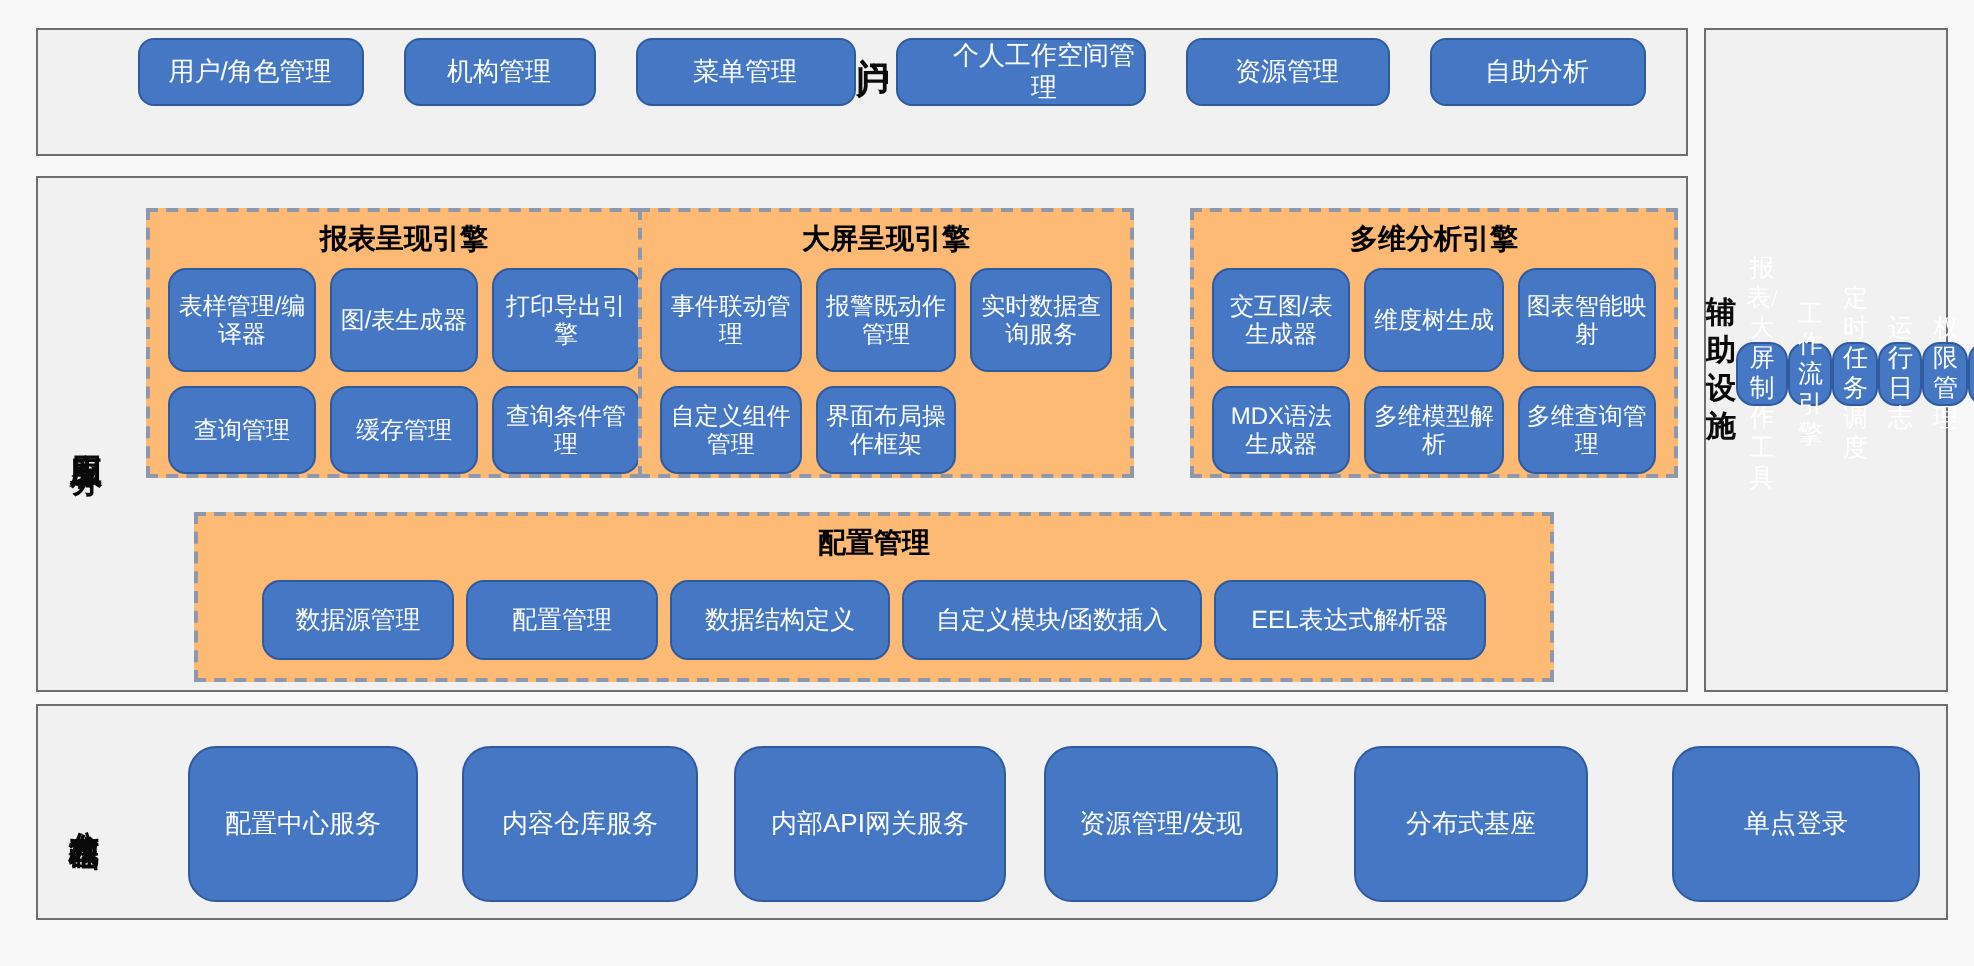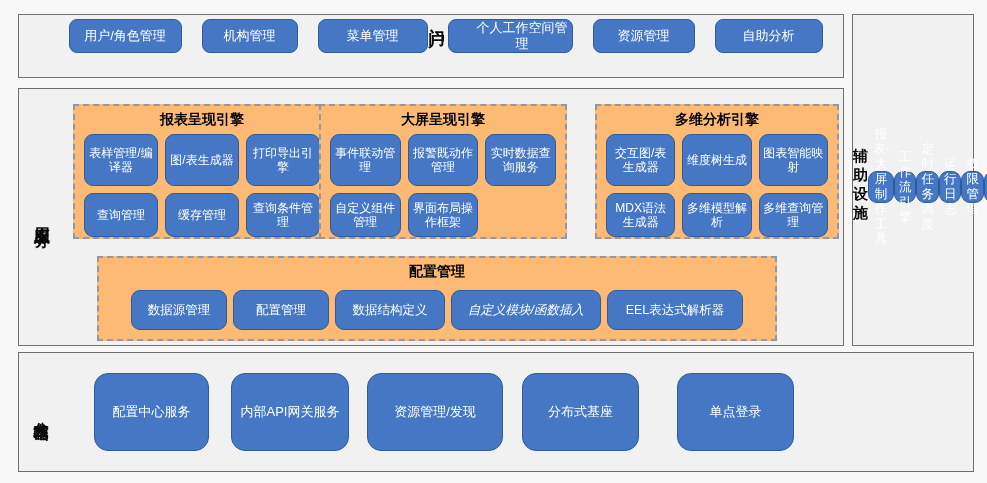--- a/index.html
+++ b/index.html
@@ -51,29 +51,29 @@
   .engine-grid .btn{border-radius:9px;font-size:12px;padding:2px 3px;}
   #engine-report{left:54px;width:258px;}
   #engine-dashboard{left:300px;width:248px;}
   #engine-olap{left:576px;width:244px;}
   .config{left:54px;top:167px;width:680px;height:85px;margin-left:24px;}
   .config-row{display:flex;justify-content:space-between;align-items:center;margin-top:9px;padding:0 32px;}
   .config-row .btn{height:40px;border-radius:9px;font-size:12.5px;}
   .config-row .btn:nth-child(1){width:96px;}
   .config-row .btn:nth-child(2){width:96px;}
   .config-row .btn:nth-child(3){width:110px;}
-  .config-row .btn:nth-child(4){width:150px;font-style:italic;}
+  .config-row .btn:nth-child(4){width:150px;}
   .config-row .btn:nth-child(5){width:136px;}
   
   #aux{left:852px;top:14px;width:122px;height:332px;display:flex;flex-direction:row;align-items:center;}
   .aux-title{font-weight:bold;font-size:15px;margin-top:9px;color:#0a0a0a;}
   #aux .btn{width:104px;border-radius:9px;font-size:12.5px;margin-top:14px;padding:2px 4px;height:32px;font-family:Liberation Serif, serif;}
   #aux .btn:first-of-type{margin-top:10px;height:46px;}
   
-  #infra{left:18px;top:352px;width:956px;height:120px;}
+  #infra{left:18px;top:352px;width:956px;height:108px;}
   #infra .vlabel{position:absolute;left:15px;top:50%;transform:translateY(-50%);font-size:15px;letter-spacing:1px;}
   .infra-row{position:absolute;left:57px;top:20px;height:78px;display:flex;align-items:center;}
   .infra-row .btn{height:78px;border-radius:14px;font-size:13px;}
   .infra-row .btn:nth-child(1){width:115px;margin-left:18px;}
   .infra-row .btn:nth-child(2){width:118px;margin-left:22px;}
   .infra-row .btn:nth-child(3){width:136px;margin-left:18px;}
   .infra-row .btn:nth-child(4){width:117px;margin-left:19px;}
   .infra-row .btn:nth-child(5){width:117px;margin-left:38px;}
   .infra-row .btn:nth-child(6){width:124px;margin-left:42px;}
 </style>
@@ -149,18 +149,19 @@
   <div class="btn">定时任务调度</div>
   <div class="btn">运行日志</div>
   <div class="btn">权限管理</div>
   <div class="btn">消息中心</div>
 </div>
 
 <div class="section" id="infra">
   <div class="vlabel">分布式基础</div>
   <div class="infra-row">
     <div class="btn">配置中心服务</div>
+    <div class="btn">内容仓库服务</div>
     <div class="btn">内部API网关服务</div>
     <div class="btn">资源管理/发现</div>
     <div class="btn">分布式基座</div>
     <div class="btn">单点登录</div>
   </div>
 </div>
 
 </body></html>

